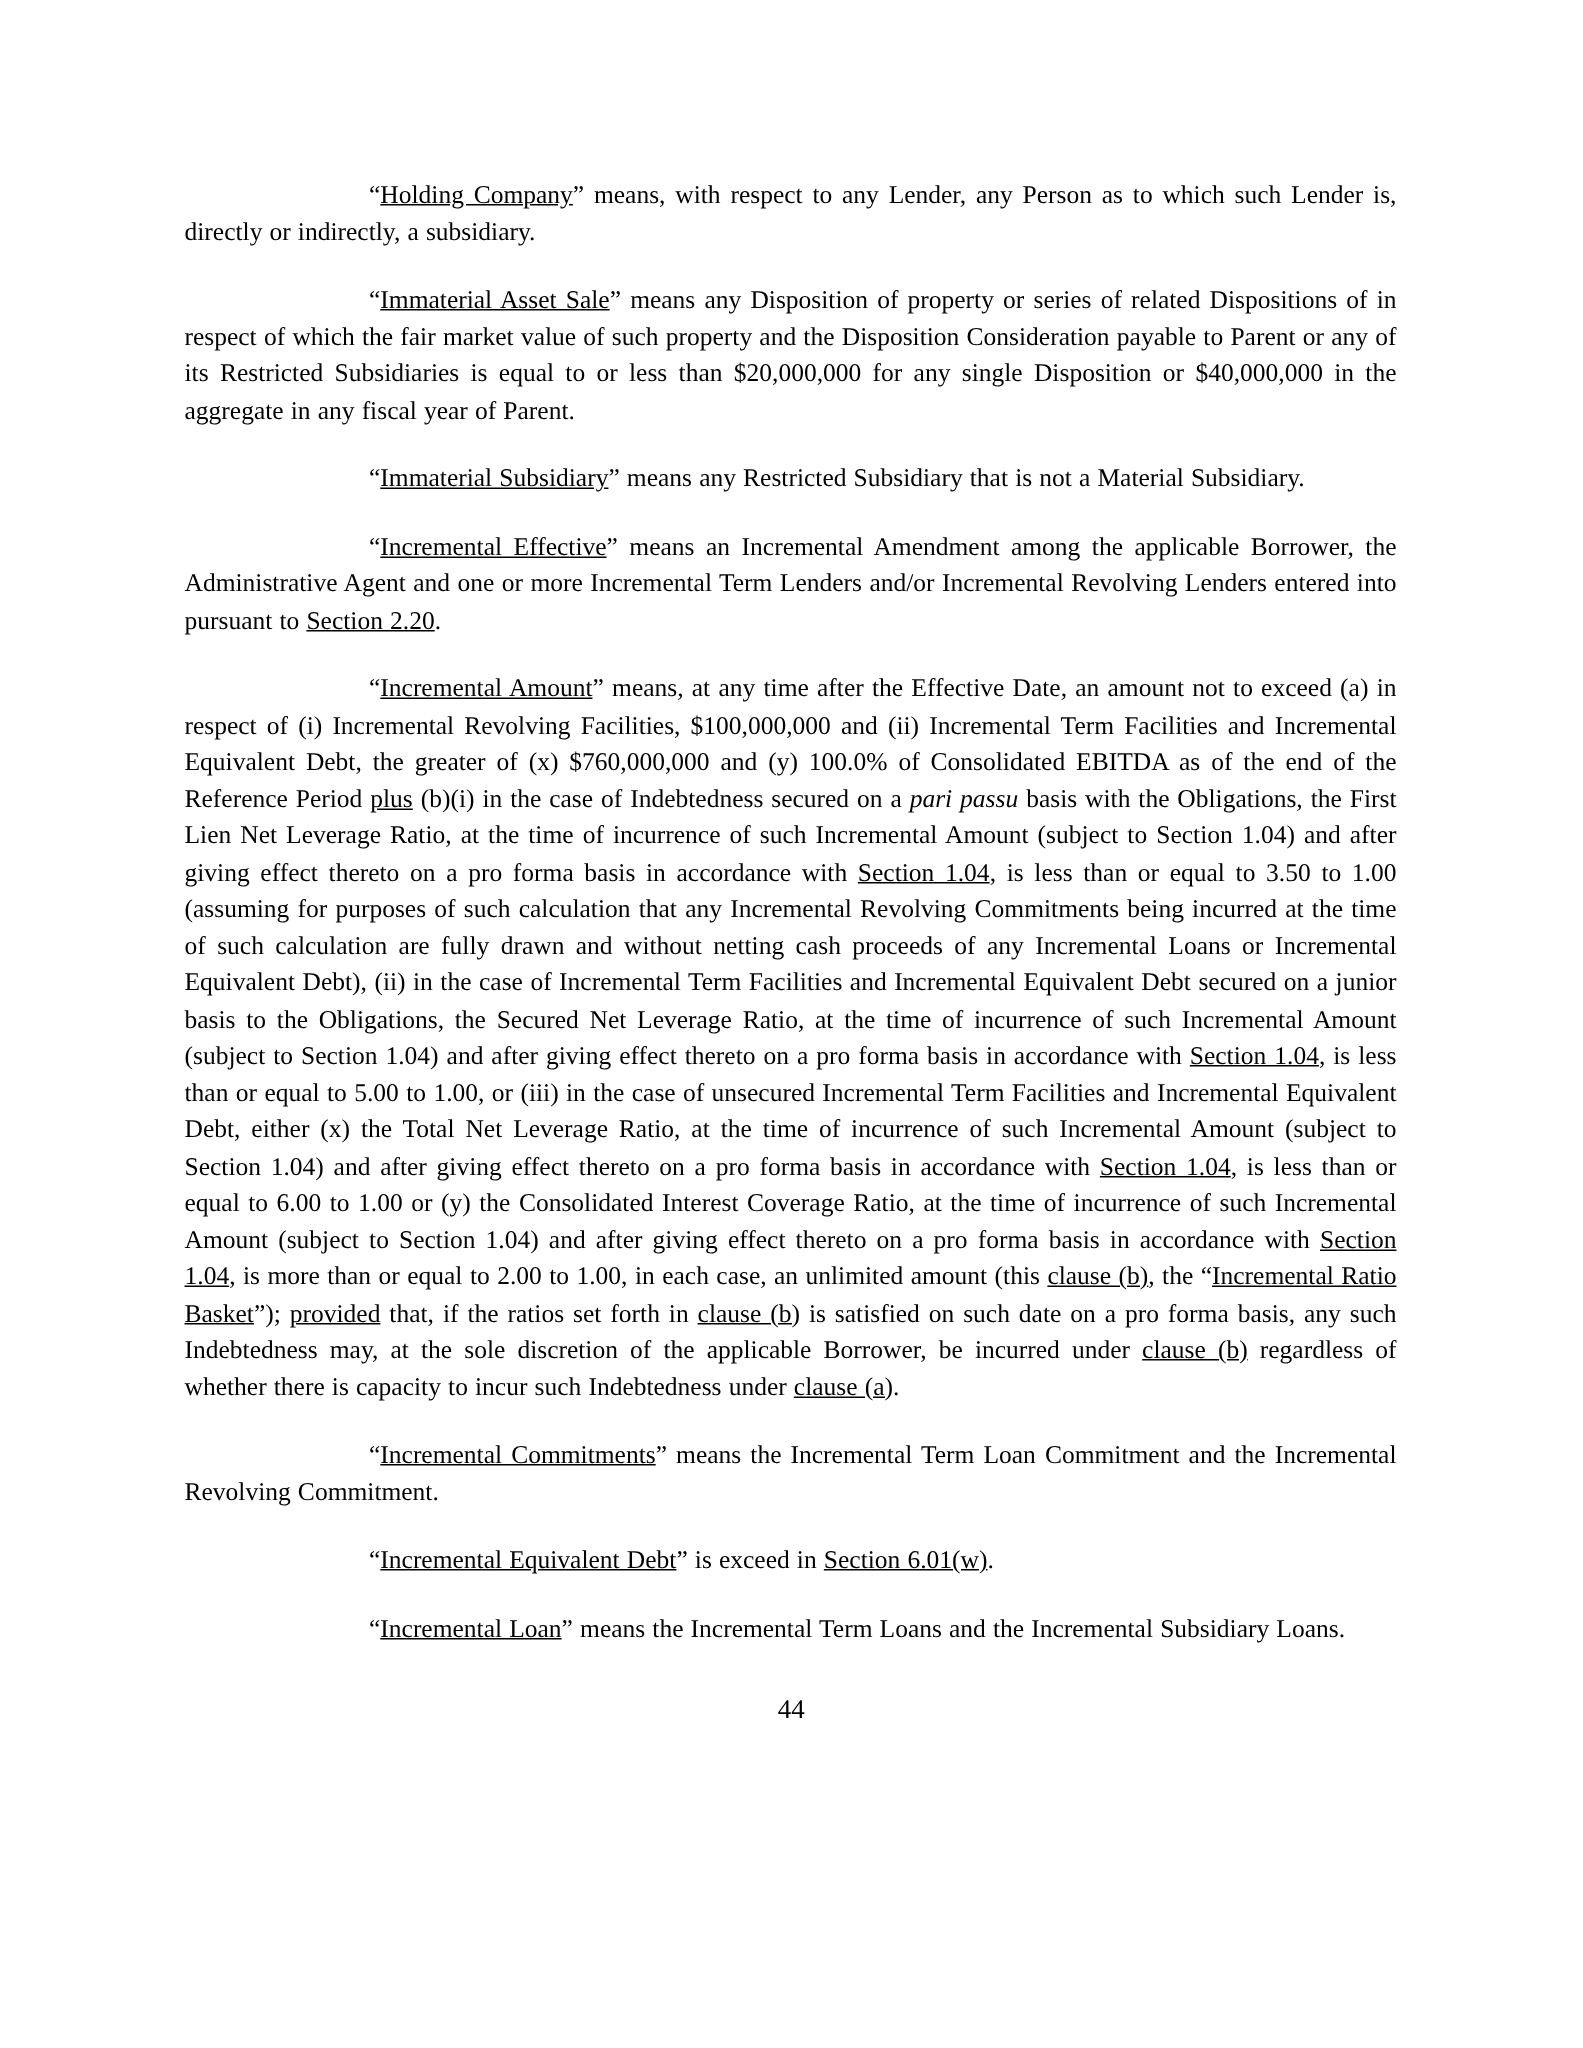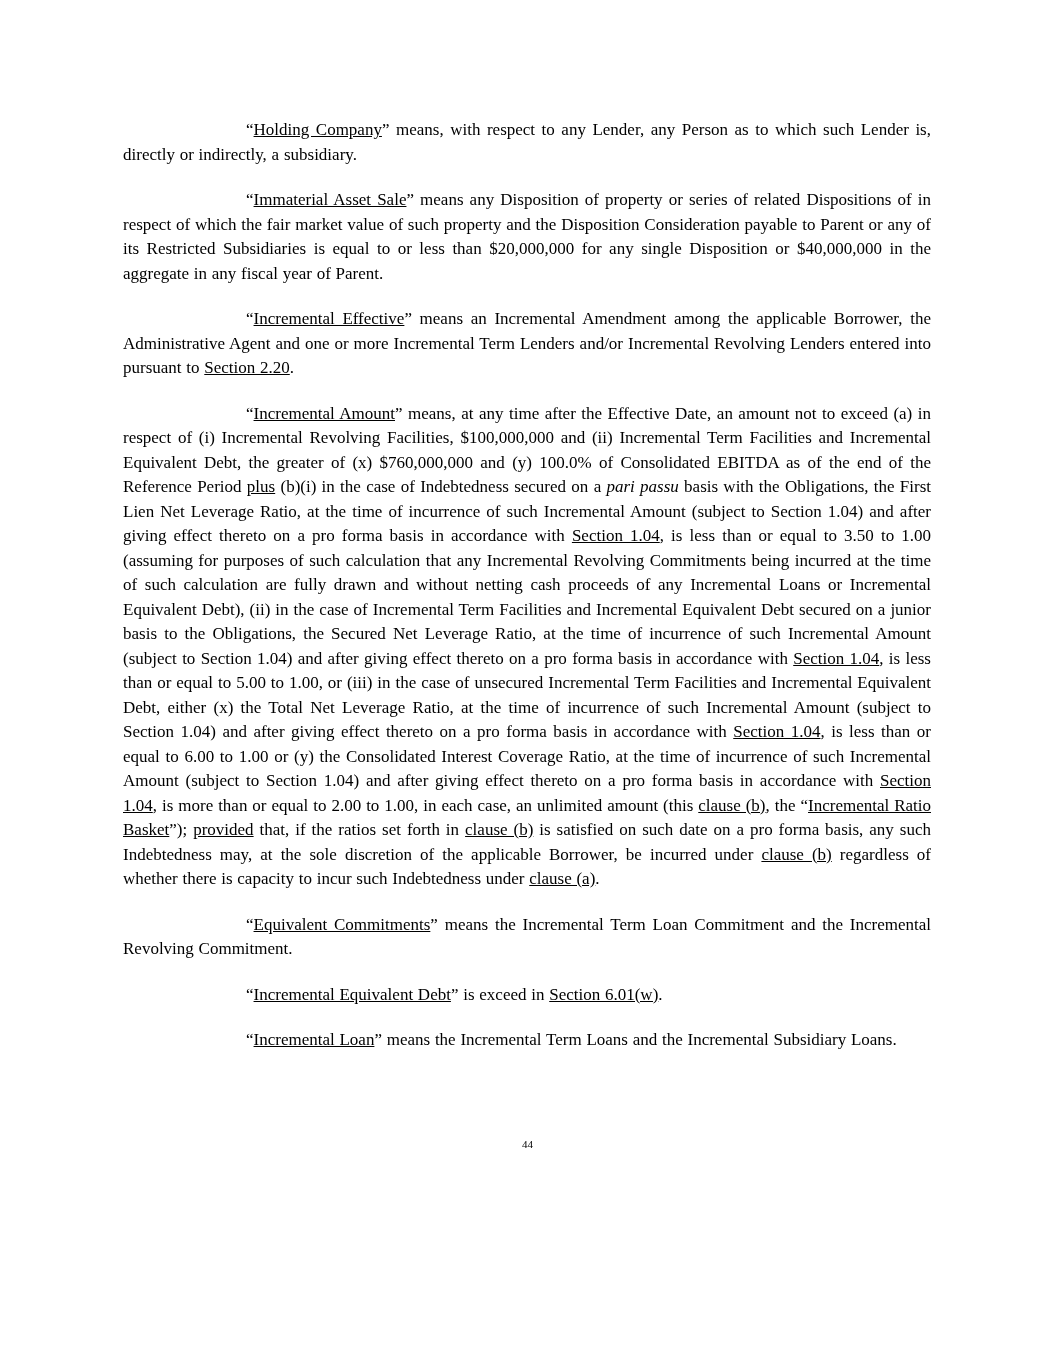--- a/index.html
+++ b/index.html
@@ -29,30 +29,31 @@
     word-spacing: 0.5px;
   }
   .u { text-decoration: underline; }
   .i { font-style: italic; margin-top: 16px; }
   .page-number {
     position: absolute;
     left: 0;
     right: 0;
     bottom: 55px;
     text-align: center;
-    font-size: 11px;
+    font-size: 18px;
   }
 </style>
 </head>
 <body>
 
 <div class="page">
   <div class="content" id="paragraphs">
       <p><span>“</span><span class="u">Holding Company</span><span>” means, with respect to any Lender, any Person as to which such Lender is, directly or indirectly, a subsidiary.</span></p>
       <p><span>“</span><span class="u">Immaterial Asset Sale</span><span>” means any Disposition of property or series of related Dispositions of in respect of which the fair market value of such property and the Disposition Consideration payable to Parent or any of its Restricted Subsidiaries is equal to or less than $20,000,000 for any single Disposition or $40,000,000 in the aggregate in any fiscal year of Parent.</span></p>
+      <p><span>“</span><span class="u">Immaterial Subsidiary</span><span>” means any Restricted Subsidiary that is not a Material Subsidiary.</span></p>
       <p><span>“</span><span class="u">Incremental Effective</span><span>” means an Incremental Amendment among the applicable Borrower, the Administrative Agent and one or more Incremental Term Lenders and/or Incremental Revolving Lenders entered into pursuant to </span><span class="u">Section 2.20</span><span>.</span></p>
       <p><span>“</span><span class="u">Incremental Amount</span><span>” means, at any time after the Effective Date, an amount not to exceed (a) in respect of (i) Incremental Revolving Facilities, $100,000,000 and (ii) Incremental Term Facilities and Incremental Equivalent Debt, the greater of (x) $760,000,000 and (y) 100.0% of Consolidated EBITDA as of the end of the Reference Period </span><span class="u">plus</span><span> (b)(i) in the case of Indebtedness secured on a </span><span class="i">pari passu</span><span> basis with the Obligations, the First Lien Net Leverage Ratio, at the time of incurrence of such Incremental Amount (subject to Section 1.04) and after giving effect thereto on a pro forma basis in accordance with </span><span class="u">Section 1.04</span><span>, is less than or equal to 3.50 to 1.00 (assuming for purposes of such calculation that any Incremental Revolving Commitments being incurred at the time of such calculation are fully drawn and without netting cash proceeds of any Incremental Loans or Incremental Equivalent Debt), (ii) in the case of Incremental Term Facilities and Incremental Equivalent Debt secured on a junior basis to the Obligations, the Secured Net Leverage Ratio, at the time of incurrence of such Incremental Amount (subject to Section 1.04) and after giving effect thereto on a pro forma basis in accordance with </span><span class="u">Section 1.04</span><span>, is less than or equal to 5.00 to 1.00, or (iii) in the case of unsecured Incremental Term Facilities and Incremental Equivalent Debt, either (x) the Total Net Leverage Ratio, at the time of incurrence of such Incremental Amount (subject to Section 1.04) and after giving effect thereto on a pro forma basis in accordance with </span><span class="u">Section 1.04</span><span>, is less than or equal to 6.00 to 1.00 or (y) the Consolidated Interest Coverage Ratio, at the time of incurrence of such Incremental Amount (subject to Section 1.04) and after giving effect thereto on a pro forma basis in accordance with </span><span class="u">Section 1.04</span><span>, is more than or equal to 2.00 to 1.00, in each case, an unlimited amount (this </span><span class="u">clause (b)</span><span>, the “</span><span class="u">Incremental Ratio Basket</span><span>”); </span><span class="u">provided</span><span> that, if the ratios set forth in </span><span class="u">clause (b)</span><span> is satisfied on such date on a pro forma basis, any such Indebtedness may, at the sole discretion of the applicable Borrower, be incurred under </span><span class="u">clause (b)</span><span> regardless of whether there is capacity to incur such Indebtedness under </span><span class="u">clause (a)</span><span>.</span></p>
-      <p><span>“</span><span class="u">Equivalent Commitments</span><span>” means the Incremental Term Loan Commitment and the Incremental Revolving Commitment.</span></p>
+      <p><span>“</span><span class="u">Incremental Commitments</span><span>” means the Incremental Term Loan Commitment and the Incremental Revolving Commitment.</span></p>
       <p><span>“</span><span class="u">Incremental Equivalent Debt</span><span>” is exceed in </span><span class="u">Section 6.01(w)</span><span>.</span></p>
       <p><span>“</span><span class="u">Incremental Loan</span><span>” means the Incremental Term Loans and the Incremental Subsidiary Loans.</span></p>
     </div>
   <div class="page-number">44</div>
 </div>
 
 </body></html>

